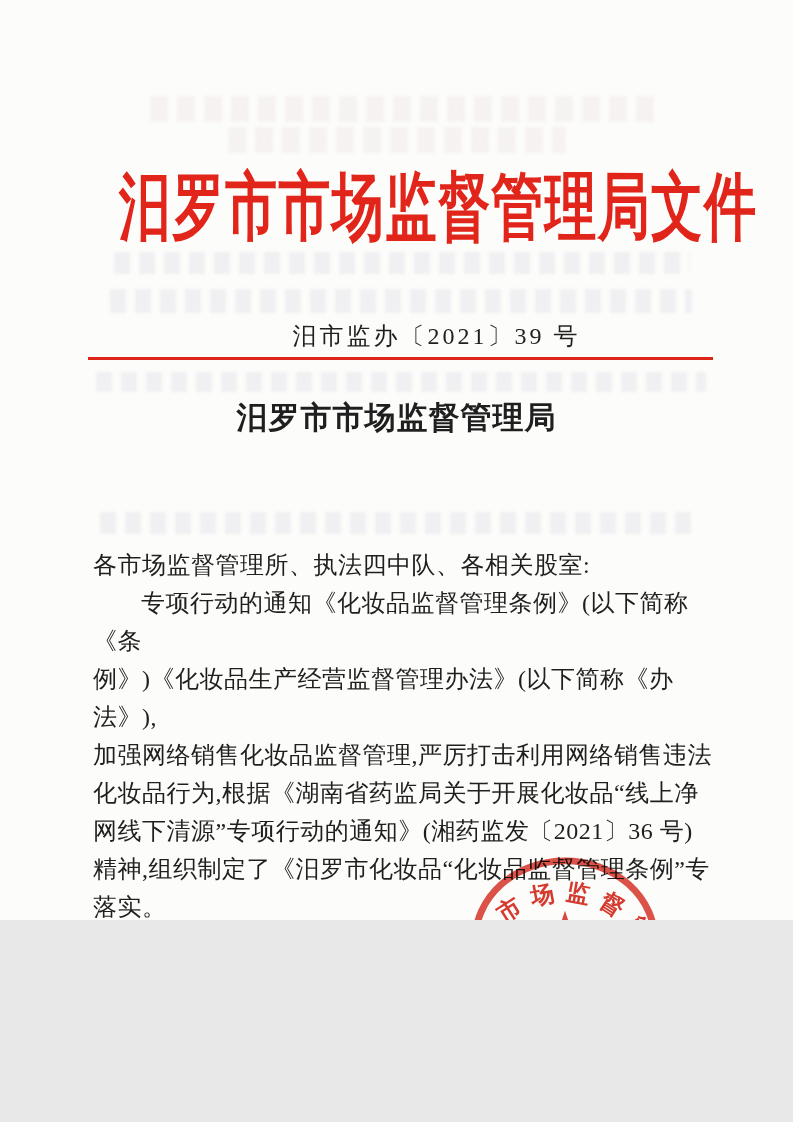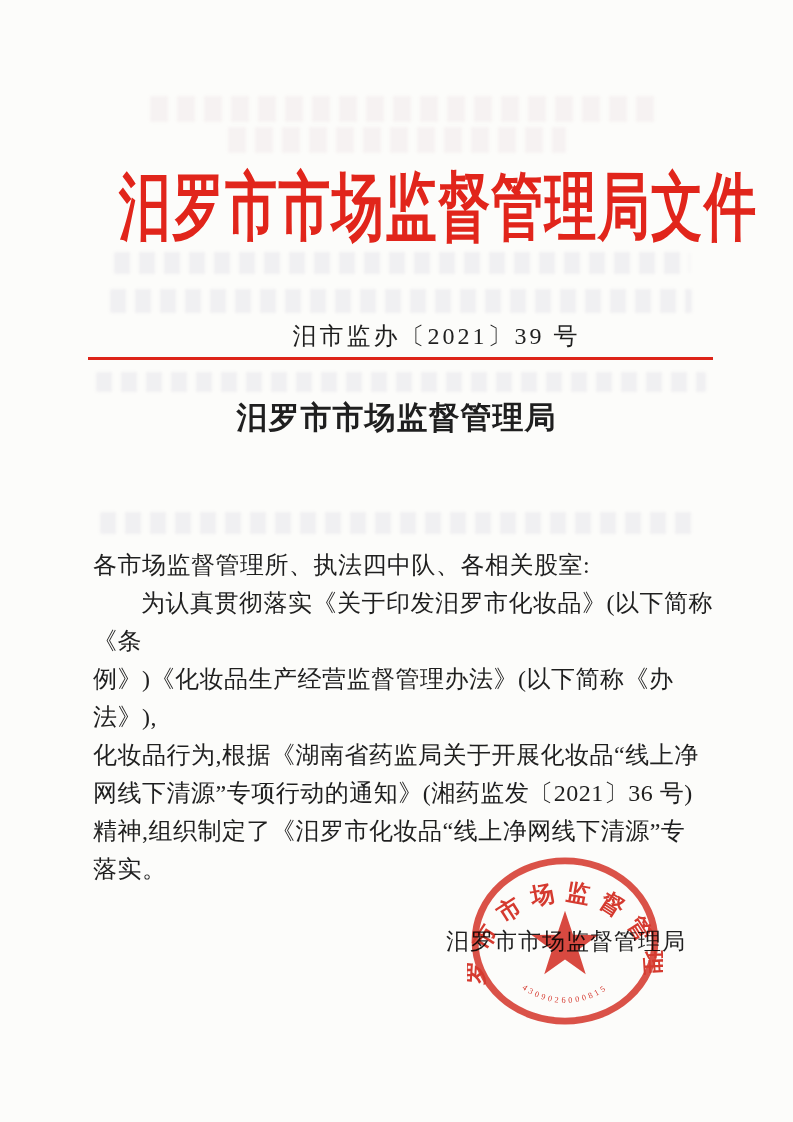--- a/index.html
+++ b/index.html
@@ -1,18 +1,18 @@
 <!DOCTYPE html>
 <html><head>
 <meta charset="utf-8">
 <style>
   html, body { margin: 0; padding: 0; background: #e8e8e8; }
   .page {
     position: relative;
-    width: 793px; height: 1122px;
+    width: 793px; height: 920px;
     margin: 0 auto;
     background: var(--paper, #fcfcfa);
     overflow: hidden;
     font-family: "Liberation Serif", "DejaVu Serif", serif;
     color: var(--text, #1f1f1f);
   }
 
   
   .ghost {
     position: absolute;
@@ -122,25 +122,26 @@
   <div class="doc-number">汨市监办〔2021〕39 号</div>
 
   <div class="red-rule"></div>
 
   <div class="doc-title">
     <div>汨罗市市场监督管理局</div>
   </div>
 
   <div class="body-block">
     <div>各市场监督管理所、执法四中队、各相关股室:</div>
-    <div class="indent">为认真贯彻落实《关于印发汨罗市化妆品》(以下简称《条</div>
+    <div class="indent">专项行动的通知《化妆品监督管理条例》(以下简称《条</div>
     <div>例》)《化妆品生产经营监督管理办法》(以下简称《办法》),</div>
+    <div>加强网络销售化妆品监督管理,严厉打击利用网络销售违法</div>
     <div>化妆品行为,根据《湖南省药监局关于开展化妆品“线上净</div>
     <div>网线下清源”专项行动的通知》(湘药监发〔2021〕36 号)</div>
-    <div>精神,组织制定了《汨罗市化妆品“线上净网线下清源”专</div>
+    <div>精神,组织制定了《汨罗市化妆品“化妆品监督管理条例”专</div>
     <div>落实。</div>
   </div>
 
   <div class="signature">汨罗市市场监督管理局</div>
 
   <svg class="seal" viewBox="0 0 200 180">
     <ellipse cx="100" cy="90" rx="92" ry="82" fill="none" stroke="#d5291e" stroke-width="7" opacity="0.88"></ellipse>
     <path id="seal-name-arc" d="M 17 122 A 81 72 0 1 1 183 122" fill="none"></path>
     <text font-size="24" font-weight="bold" letter-spacing="10" text-anchor="middle">
       <textPath href="#seal-name-arc" startOffset="50%">汨罗市市场监督管理局</textPath>

